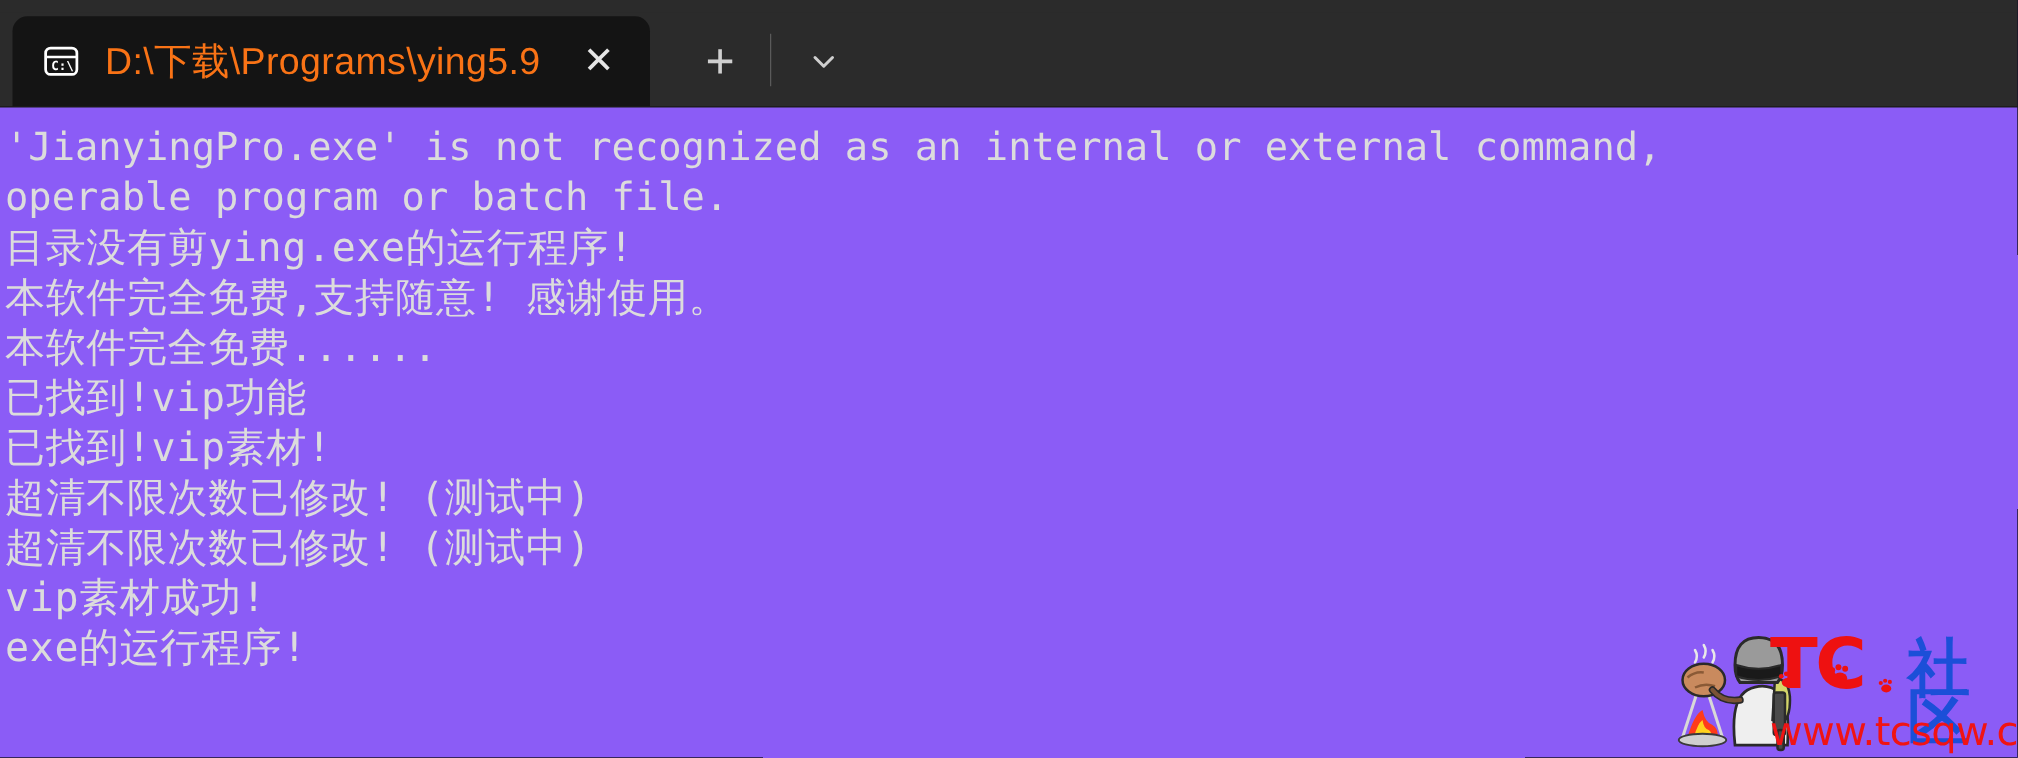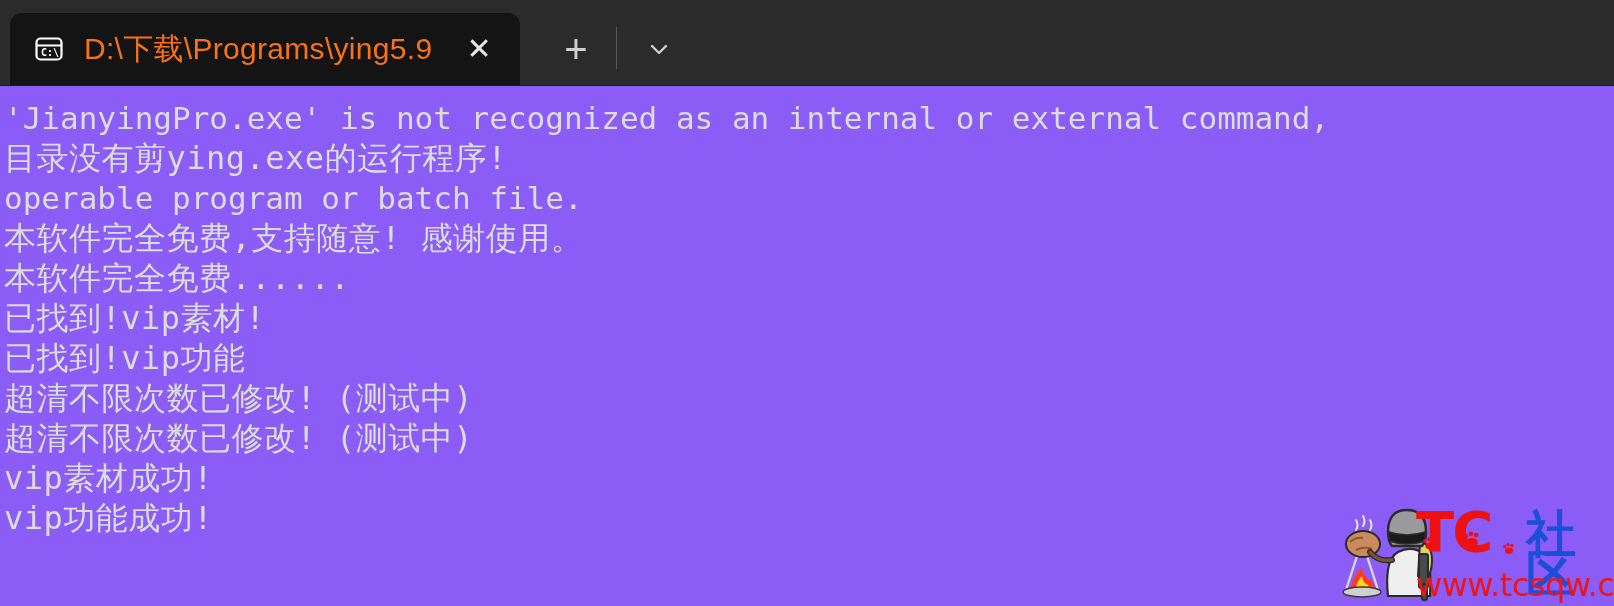--- a/index.html
+++ b/index.html
@@ -245,30 +245,30 @@
 
     <div class="dropdown-btn">
       <svg width="26" height="26" viewBox="0 0 26 26">
         <polyline points="6,10 13,17 20,10" fill="none" stroke="#cfcfcf" stroke-width="2.4" stroke-linecap="round" stroke-linejoin="round"></polyline>
       </svg>
     </div>
   </div>
 
   <div class="terminal">
     <div class="term-line">'JianyingPro.exe' is not recognized as an internal or external command,</div>
+    <div class="term-line">operable program or batch file.</div>
     <div class="term-line cjk">目录没有剪ying.exe的运行程序!</div>
-    <div class="term-line">operable program or batch file.</div>
     <div class="term-line cjk">本软件完全免费,支持随意! 感谢使用。</div>
     <div class="term-line cjk">本软件完全免费......</div>
+    <div class="term-line cjk">已找到!vip功能</div>
     <div class="term-line cjk">已找到!vip素材!</div>
-    <div class="term-line cjk">已找到!vip功能</div>
     <div class="term-line cjk">超清不限次数已修改! (测试中)</div>
     <div class="term-line cjk">超清不限次数已修改! (测试中)</div>
     <div class="term-line cjk">vip素材成功!</div>
-    <div class="term-line cjk">vip功能成功!</div>
+    <div class="term-line cjk">exe的运行程序!</div>
   </div>
 
   <div class="watermark">
 
     <div class="wm-mascot">
       <svg width="112" height="106" viewBox="0 0 112 106">
 
         <g stroke="#e8e8e8" stroke-width="2" fill="none" stroke-linecap="round">
           <path d="M30 22 q3 5 0 10"></path>
           <path d="M37 18 q3 5 0 10"></path>

